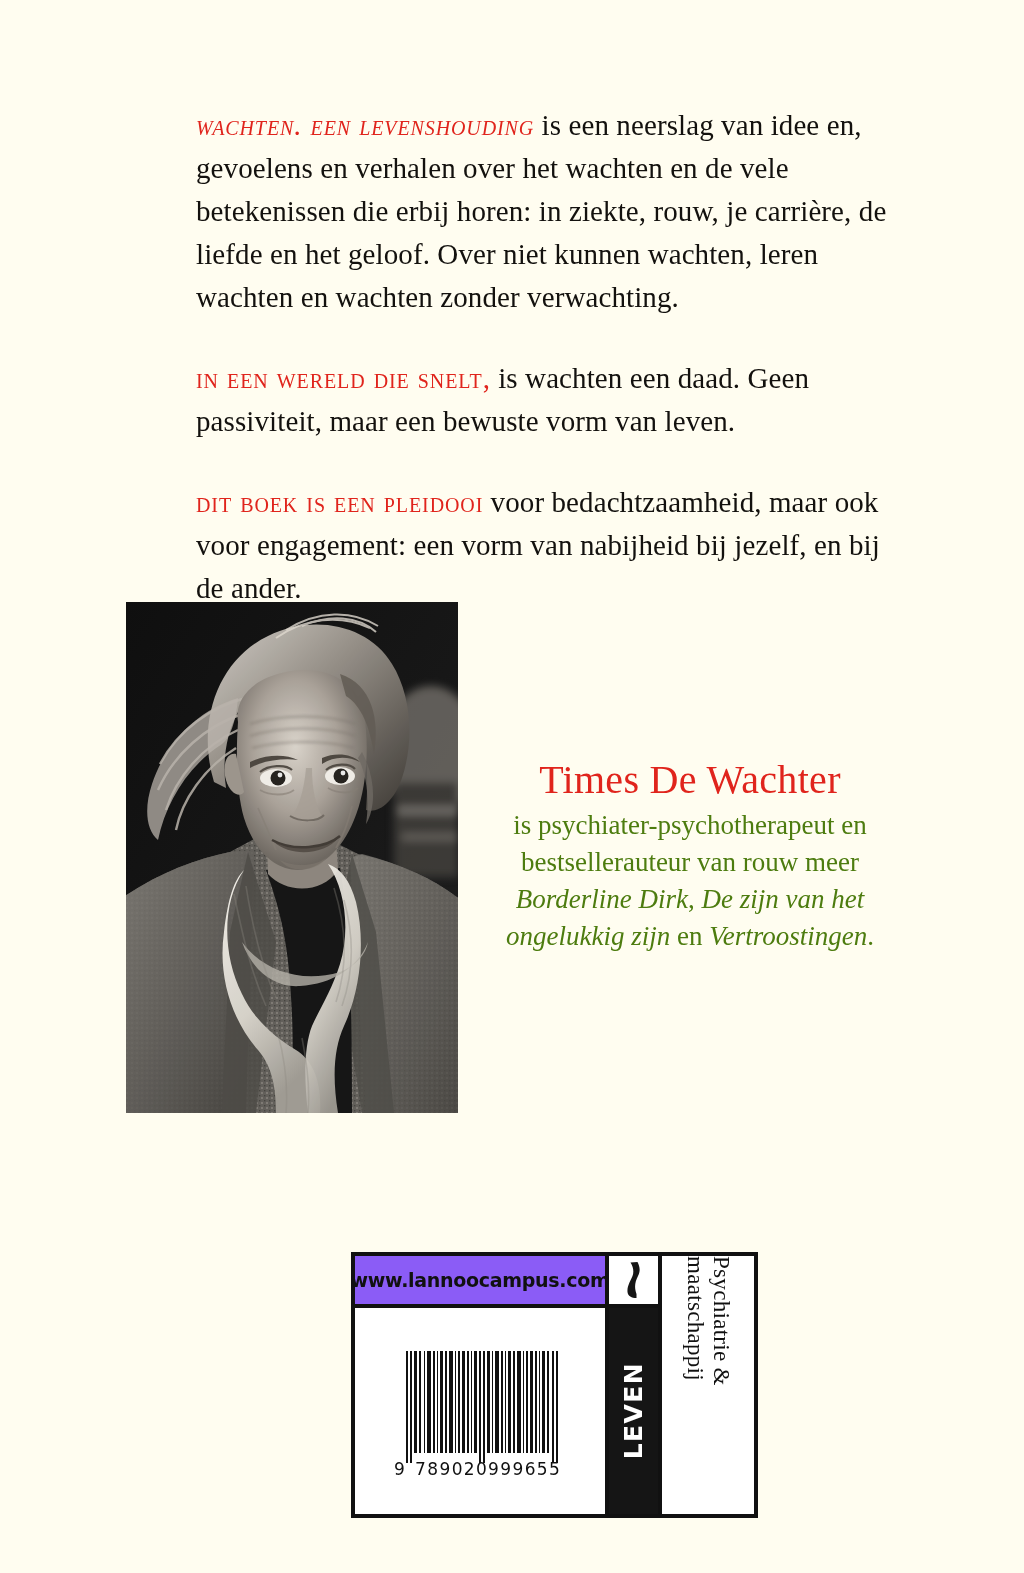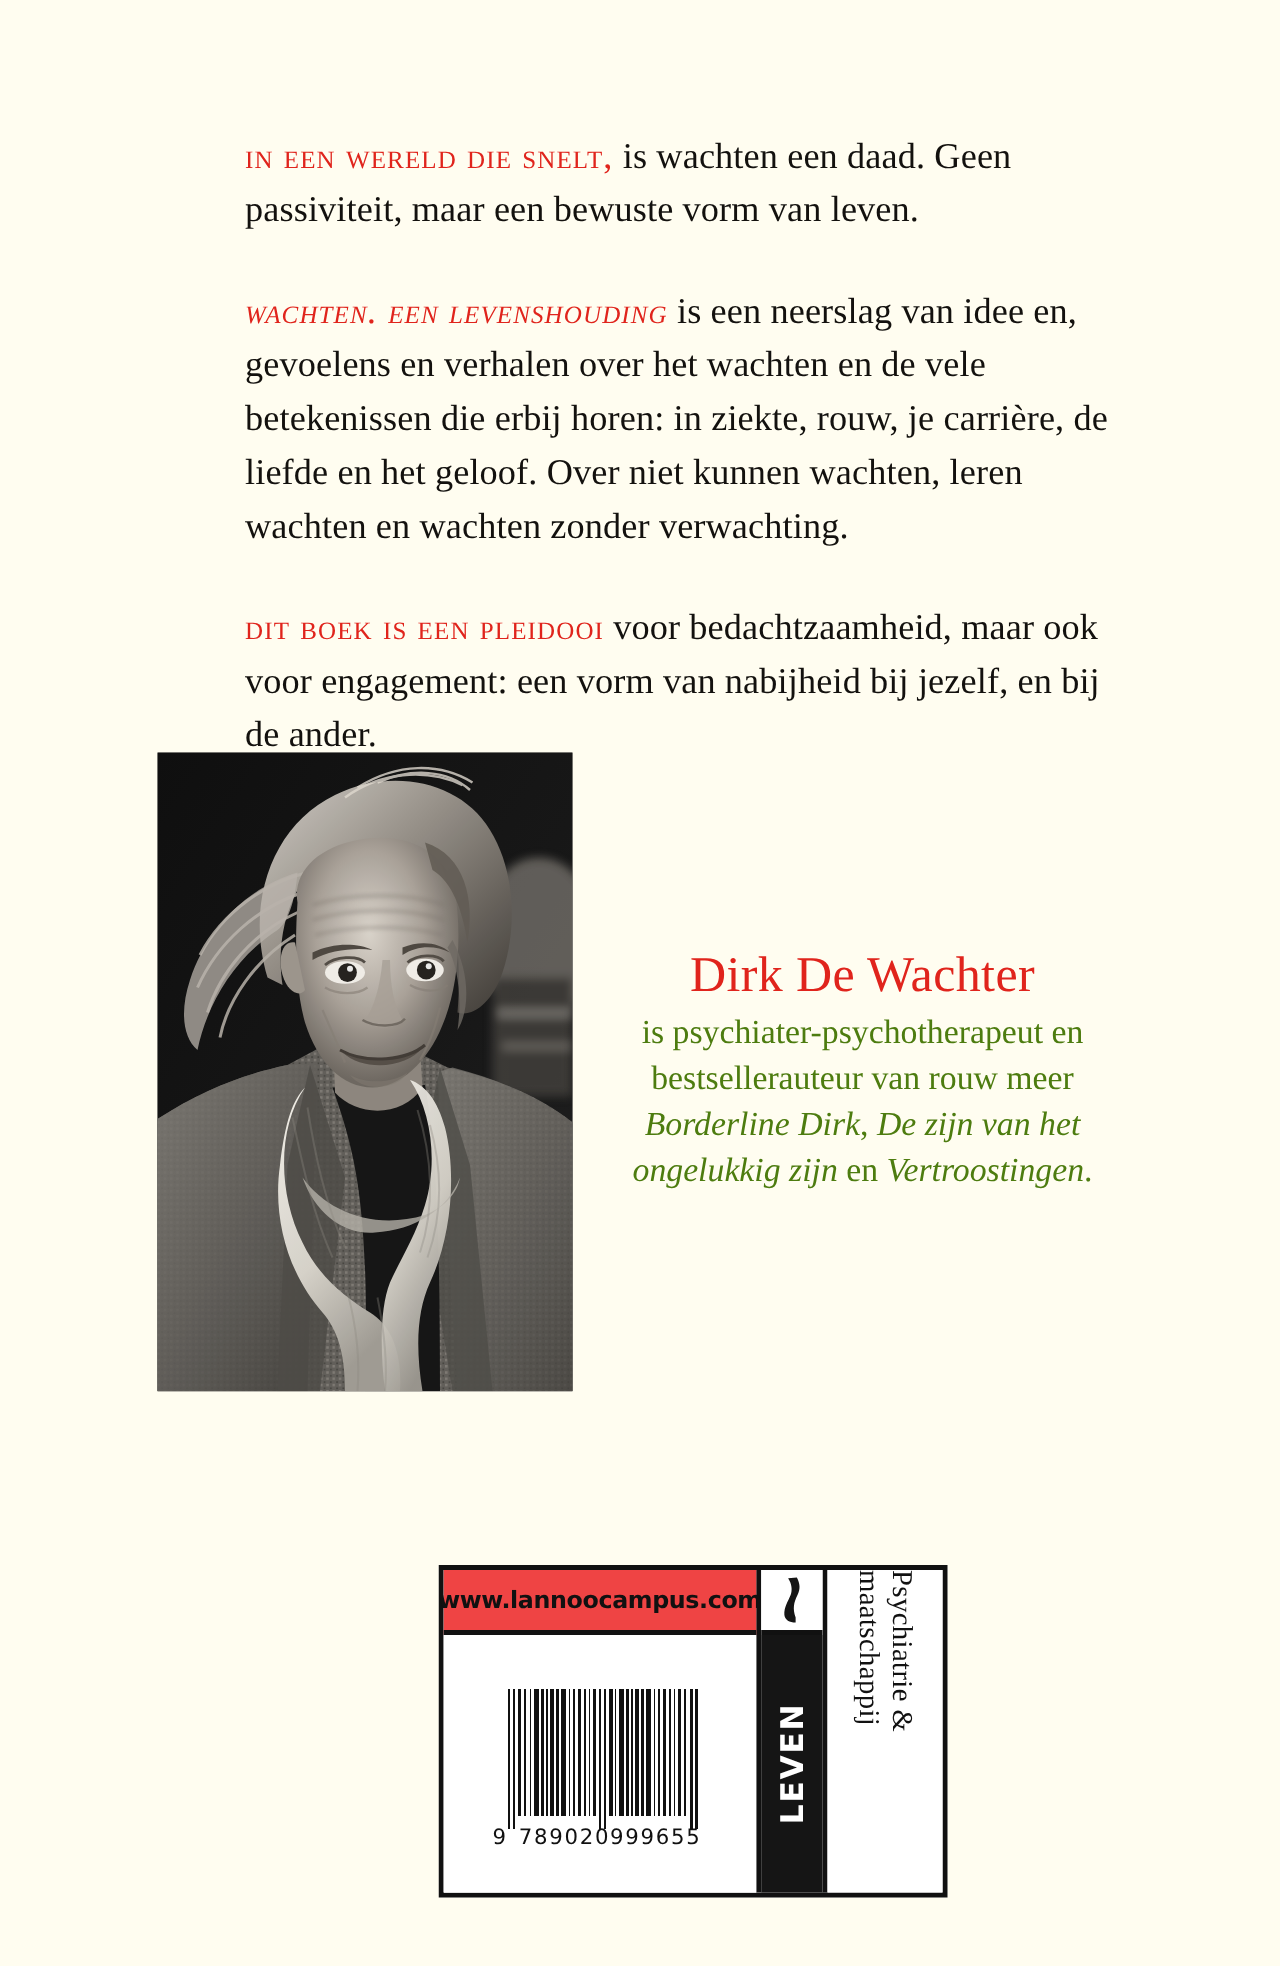--- a/index.html
+++ b/index.html
@@ -106,21 +106,21 @@
     border-right: 4px solid #111;
     box-sizing: border-box;
   }
   .pub-url {
     height: 52px;
     border-bottom: 4px solid #111;
     display: flex;
     align-items: center;
     justify-content: center;
     box-sizing: border-box;
-    background: #ef4444;
+    background: #8b5cf6;
   }
   .pub-url span {
     font-family: "DejaVu Sans", sans-serif;
     font-weight: bold;
     font-size: 19px;
     letter-spacing: -0.3px;
     color: #111;
   }
   .barcode-cell {
     flex: 1;
@@ -185,23 +185,23 @@
     letter-spacing: 0.3px;
   }
 </style>
 </head>
 <body>
 
 <div class="page">
 
   <div class="blurb">
 
+    <p class="para"><span class="lead italic">Wachten. Een levenshouding</span><span> is een neerslag van idee­ en, gevoelens en verhalen over het wachten en de vele betekenissen die erbij horen: in ziekte, rouw, je carrière, de liefde en het geloof. Over niet kunnen wachten, leren wachten en wachten zonder verwachting.</span></p>
+
     <p class="para"><span class="lead">In een wereld die snelt,</span><span> is wachten een daad. Geen passiviteit, maar een bewuste vorm van leven.</span></p>
-
-    <p class="para"><span class="lead italic">Wachten. Een levenshouding</span><span> is een neerslag van idee­ en, gevoelens en verhalen over het wachten en de vele betekenissen die erbij horen: in ziekte, rouw, je carrière, de liefde en het geloof. Over niet kunnen wachten, leren wachten en wachten zonder verwachting.</span></p>
 
     <p class="para"><span class="lead">Dit boek is een pleidooi</span><span> voor bedachtzaamheid, maar ook voor engagement: een vorm van nabijheid bij jezelf, en bij de ander.</span></p>
 
   </div>
 
   <div class="photo-frame">
     <svg width="332" height="511" viewBox="0 0 332 511" xmlns="http://www.w3.org/2000/svg">
       <defs>
         <linearGradient id="bgdark" x1="0" y1="0" x2="1" y2="1">
           <stop offset="0%" stop-color="#0a0a0a"></stop>
@@ -330,21 +330,21 @@
       <path d="M 154 258 C 168 266 190 264 200 256 C 192 270 164 272 154 258 Z" fill="#7d766d" opacity="0.55"></path>
 
       <path d="M 214 72 C 246 82 254 118 248 152 C 244 126 236 104 220 94 Z" fill="#5e5850" opacity="0.85"></path>
       <path d="M 236 150 C 250 176 250 206 240 222 C 244 196 240 170 232 156 Z" fill="#6c6660" opacity="0.8"></path>
 
       <rect width="332" height="511" fill="#ffffff" opacity="0.025"></rect>
     </svg>
   </div>
 
   <div class="bio">
-    <div class="bio-name">Dirk De Wachter</div>
+    <div class="bio-name">Times De Wachter</div>
     <p class="bio-text">
       <span>is psychiater-psychotherapeut en</span><br>
       <span>bestsellerauteur van rouw meer</span><br>
       <span class="t">Borderline Dirk</span><span>, </span><span class="t">De zijn van het</span><br>
       <span class="t">ongelukkig zijn</span><span> en </span><span class="t">Vertroostingen</span><span>.</span>
     </p>
   </div>
 
   <div class="pub-block">
 

